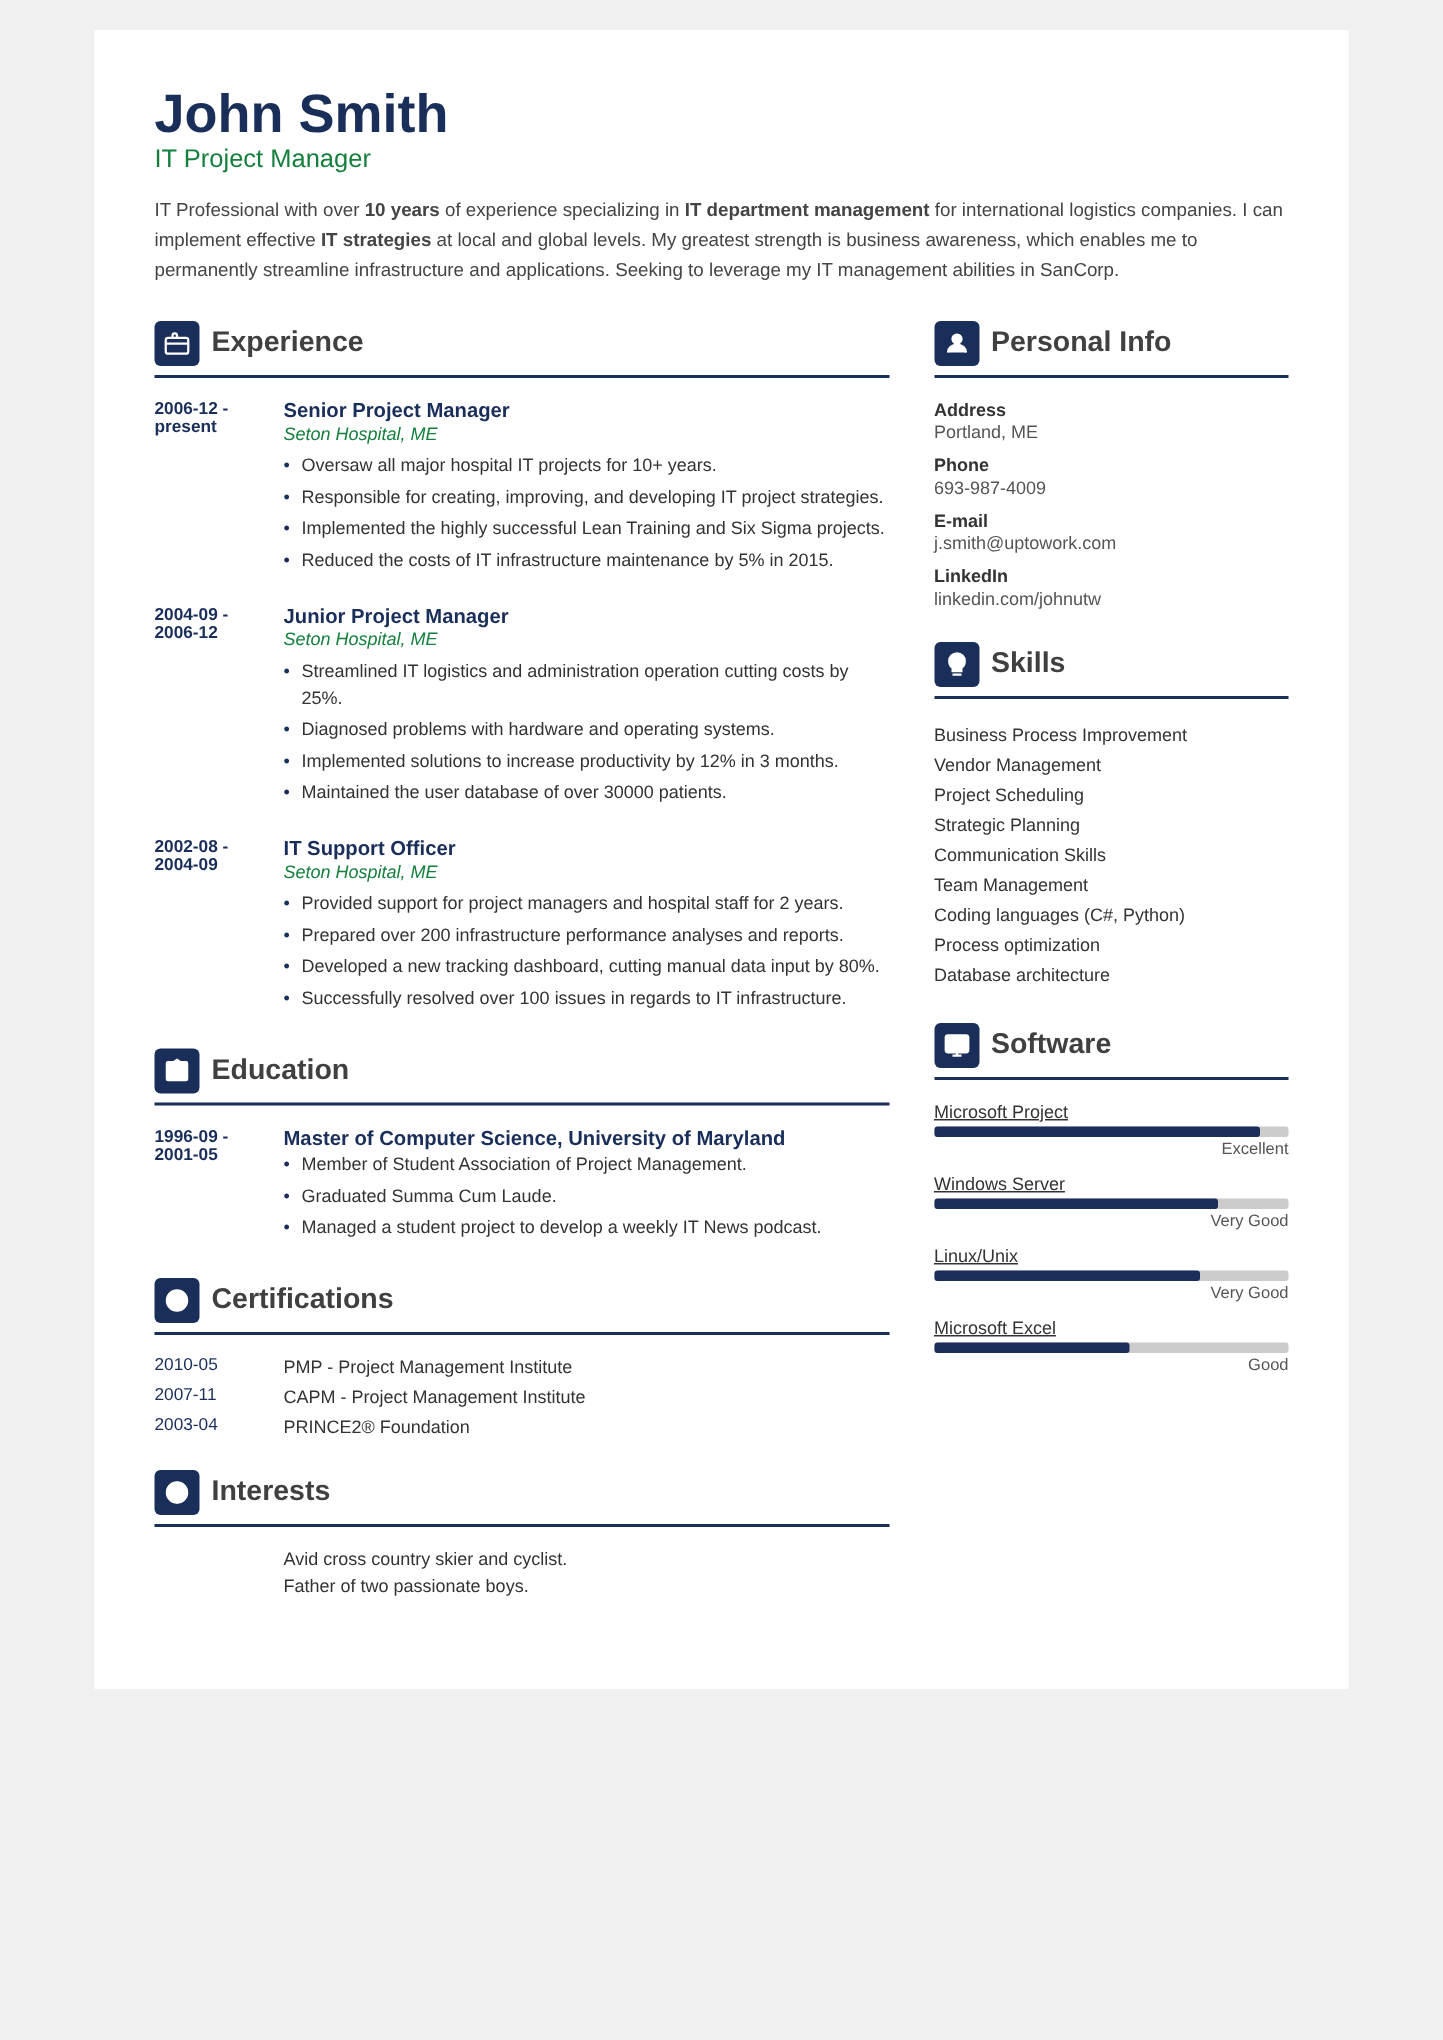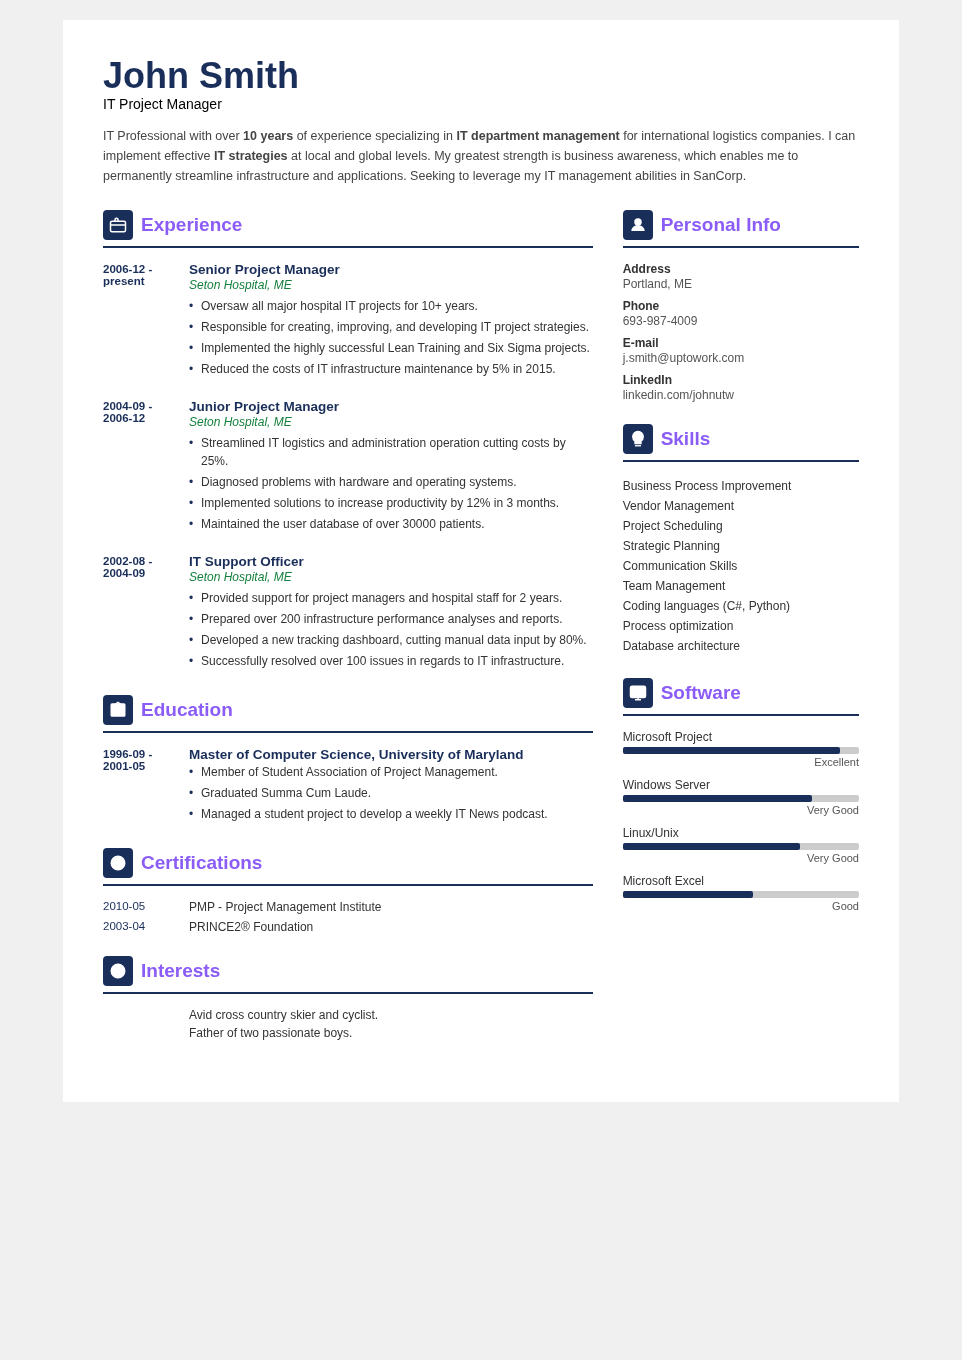--- a/index.html
+++ b/index.html
@@ -18,22 +18,22 @@
       padding: 36px 40px 40px 40px;
     }
     
     .header-name {
       font-size: 36px;
       font-weight: 900;
       color: #1a2e5a;
       line-height: 1.1;
     }
     .header-title {
-      font-size: 14px;
-      color: #000000;
+      font-size: 17px;
+      color: #15803d;
       margin-bottom: 14px;
     }
     .header-summary {
       font-size: 12.5px;
       color: #444;
       line-height: 1.6;
       margin-bottom: 24px;
     }
     .header-summary b { font-weight: 700; }
 
@@ -68,21 +68,21 @@
       flex-shrink: 0;
     }
     .section-icon svg {
       fill: #fff;
       width: 18px;
       height: 18px;
     }
     .section-title {
       font-size: 19px;
       font-weight: 700;
-      color: #8b5cf6;
+      color: #404040;
     }
     .section-divider {
       border: none;
       border-top: 2px solid #1a2e5a;
       margin-bottom: 14px;
     }
 
     
     .entry {
       display: flex;
@@ -174,20 +174,21 @@
     }
 
     
     .software-item {
       margin-bottom: 10px;
     }
     .software-name {
       font-size: 12px;
       color: #333;
       margin-bottom: 3px;
+      text-decoration: underline;
     }
     .bar-bg {
       background: #ccc;
       height: 7px;
       border-radius: 2px;
       width: 100%;
       position: relative;
     }
     .bar-fill {
       background: #1a2e5a;
@@ -316,20 +317,24 @@
             </svg>
           </div>
           <span class="section-title">Certifications</span>
         </div>
         <hr class="section-divider">
         <div class="cert-entry">
           <div class="cert-date">2010-05</div>
           <div class="cert-name">PMP - Project Management Institute</div>
         </div>
         <div class="cert-entry">
+          <div class="cert-date">2007-11</div>
+          <div class="cert-name">CAPM - Project Management Institute</div>
+        </div>
+        <div class="cert-entry">
           <div class="cert-date">2003-04</div>
           <div class="cert-name">PRINCE2® Foundation</div>
         </div>
       </div>
 
       <div class="section">
         <div class="section-header">
           <div class="section-icon">
             <svg viewBox="0 0 24 24" xmlns="http://www.w3.org/2000/svg" fill="none">
               <circle cx="12" cy="12" r="9" stroke="white" stroke-width="2"></circle>

